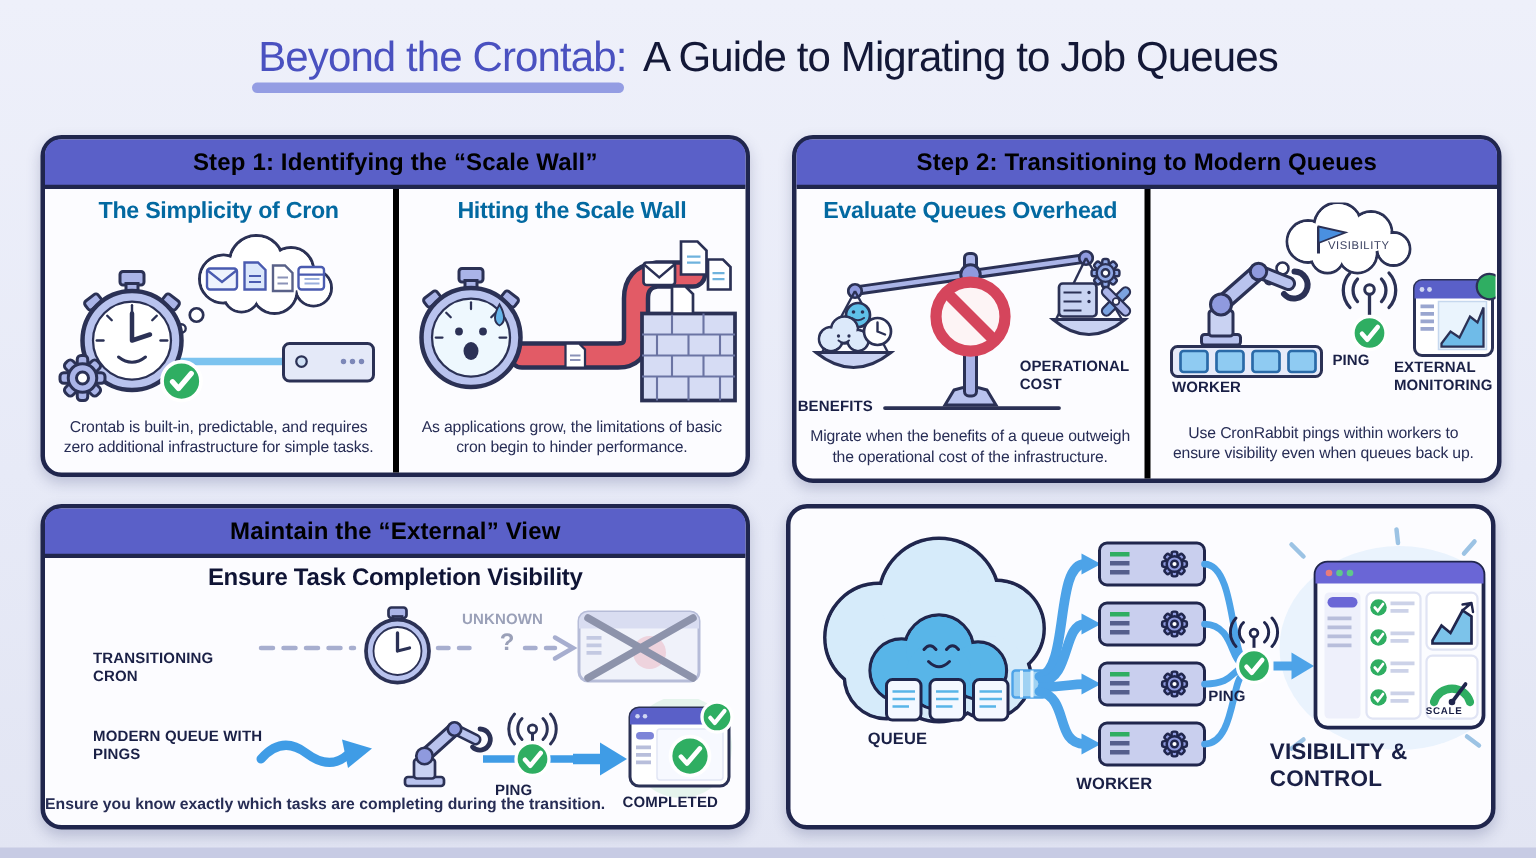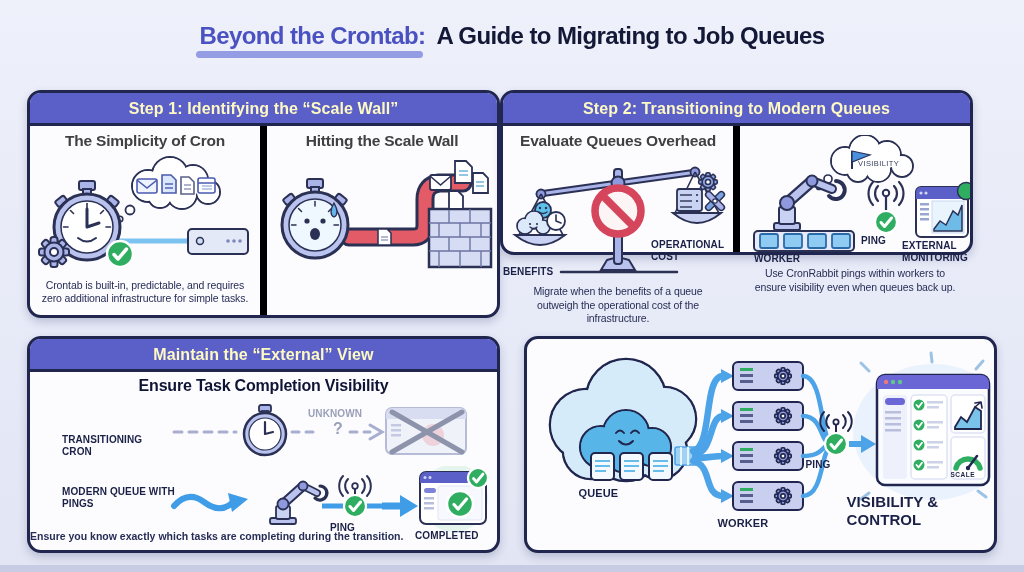--- a/index.html
+++ b/index.html
@@ -3,34 +3,34 @@
 <meta charset="utf-8">
 <style>
   *{margin:0;padding:0;box-sizing:border-box}
   html,body{background:#dfe2f0}
   body{font-family:"Liberation Sans",sans-serif}
   #canvas{position:relative;width:1024px;height:572px;overflow:hidden;
     background:linear-gradient(180deg,#eef0fa 0%,#e7eaf7 55%,#e2e5f3 100%)}
   .bottom-strip{position:absolute;left:0;right:0;bottom:0;height:7px;background:#c7cbe4}
 
   .page-title{position:absolute;top:22px;left:0;right:0;text-align:center;
-    font-size:24px;font-weight:700;letter-spacing:-.6px;color:#131837;white-space:nowrap}
+    font-size:28px;font-weight:400;letter-spacing:-.6px;color:#131837;white-space:nowrap}
   .title-hl{position:relative;color:var(--title-purple,#4a51c0);margin-right:11px}
   .title-hl::after{content:"";position:absolute;left:-4px;right:2px;bottom:-9px;height:7px;
     border-radius:4px;background:#8a93e0;opacity:.9}
 
   .panel{position:absolute;background:#fcfcff;border:3px solid #20264d;border-radius:14px;
     box-shadow:0 4px 9px rgba(60,66,120,.25)}
   .panel-header{height:33px;line-height:24px;background:var(--accent-purple,#5a60c8);
-    border-bottom:3px solid #20264d;border-radius:10px 10px 0 0;color:#fef9c3;
+    border-bottom:3px solid #20264d;border-radius:10px 10px 0 0;color:#000000;
     font-size:16px;font-weight:800;text-align:center;padding-top:4px;letter-spacing:.1px}
   .panel-cols{display:flex;height:calc(100% - 33px)}
   .col{flex:1;display:flex;flex-direction:column;align-items:center;min-width:0;padding-top:6px}
-  .col+.col{border-left:7px solid #000000}
-  .col-title{font-size:15.5px;font-weight:800;color:#404040;letter-spacing:-.2px}
+  .col+.col{border-left:4px solid #000000}
+  .col-title{font-size:15.5px;font-weight:800;color:#0369a1;letter-spacing:-.2px}
   .illus{position:relative;width:230px;margin-top:3px;flex:0 0 auto}
   .illus svg{display:block;width:100%;height:auto}
   .caption{margin-top:auto;padding:0 9px 9px;font-size:10.5px;line-height:1.3;
     color:#272d55;text-align:center;font-weight:500;letter-spacing:-.1px}
 
   .ilabel{position:absolute;font-size:10px;font-weight:800;color:#1a2046;
     line-height:1.18;letter-spacing:.1px}
   .ilabel.tiny{font-size:7.5px;font-weight:400;letter-spacing:.4px;color:#3a4160}
   .ilabel.micro{font-size:6.5px;letter-spacing:.5px}
   .ilabel.muted{color:#9aa0b8}
@@ -212,25 +212,26 @@
                 <line x1="31.5" y1="55.5" x2="34.5" y2="58.5"></line>
                 <line x1="64.5" y1="55.5" x2="61.5" y2="58.5"></line>
               </g>
               <circle cx="40" cy="68" r="2.6" fill="#2b3155"></circle>
               <circle cx="56" cy="68" r="2.6" fill="#2b3155"></circle>
               <ellipse cx="48" cy="81" rx="5" ry="6" fill="#2b3155"></ellipse>
               <path d="M67,50 C63,57 63,62 67,64 C71,62 71,57 67,50 Z" fill="#66b5ea" stroke="#2b3155" stroke-width="1.3"></path>
             </g>
           </svg>
         </div>
+        <p class="caption">As applications grow, the limitations of basic cron begin to hinder performance.</p>
       </div>
     </div>
   </section>
 
-  <section class="panel" style="left:500px;top:90px;width:473px;height:165px">
+  <section class="panel" style="left:528px;top:90px;width:473px;height:232px">
     <header class="panel-header">Step 2: Transitioning to Modern Queues</header>
     <div class="panel-cols">
       <div class="col">
         <div class="col-title">Evaluate Queues Overhead</div>
         <div class="illus" style="height:132px">
           <svg viewBox="0 0 230 130">
             <g>
               <line x1="58" y1="119" x2="174" y2="119" stroke="#2b3155" stroke-width="2.5" stroke-linecap="round"></line>
               <path d="M98,117 L132,117 L126,107 Q115,103 104,107 Z" fill="#b9c3ee" stroke="#2b3155" stroke-width="2"></path>
               <rect x="111" y="16" width="8" height="95" rx="3" fill="#aab4e8" stroke="#2b3155" stroke-width="2"></rect>

